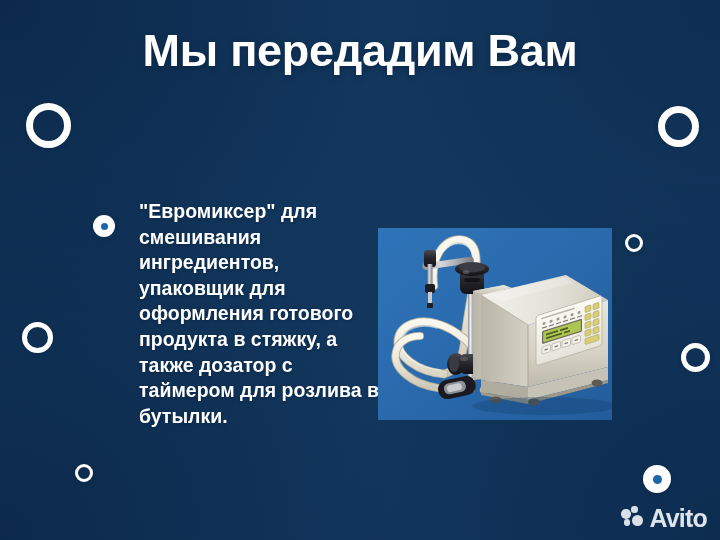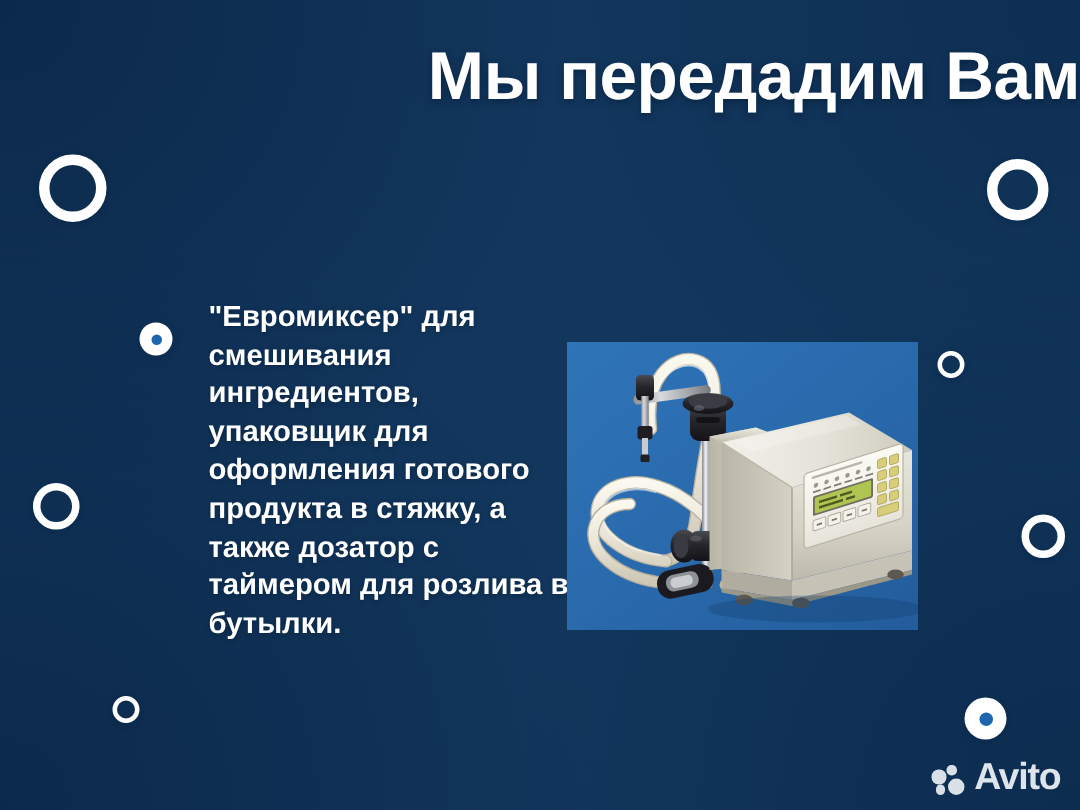--- a/index.html
+++ b/index.html
@@ -44,21 +44,21 @@
       radial-gradient(circle at 0% 100%, rgba(9,36,68,0.70) 0%, rgba(9,36,68,0.0) 45%),
       radial-gradient(circle at 100% 100%, rgba(9,38,72,0.62) 0%, rgba(9,38,72,0.0) 42%);
     pointer-events: none;
   }
 
   
   #title {
     position: absolute;
     left: 0; right: 0;
     top: 24px;
-    text-align: right;
+    text-align: center;
     color: #ffffff;
     font-size: 45px;
     font-weight: bold;
     letter-spacing: -0.3px;
     line-height: 54px;
     text-shadow: 0 2px 5px rgba(6,28,55,0.55);
     white-space: nowrap;
   }
 
   
@@ -123,21 +123,21 @@
     height: 192px;
   }
   #machine svg { display: block; width: 100%; height: 100%; }
 
   
   #avito {
     position: absolute;
     right: 13px;
     bottom: 9px;
     display: flex;
-    align-items: flex-end;
+    align-items: flex-start;
     gap: 5px;
     opacity: 0.93;
   }
   #avito-mark { position: relative; width: 23px; height: 21px; }
   #avito-mark i {
     position: absolute;
     display: block;
     border-radius: 50%;
     background: #e9eef4;
   }

